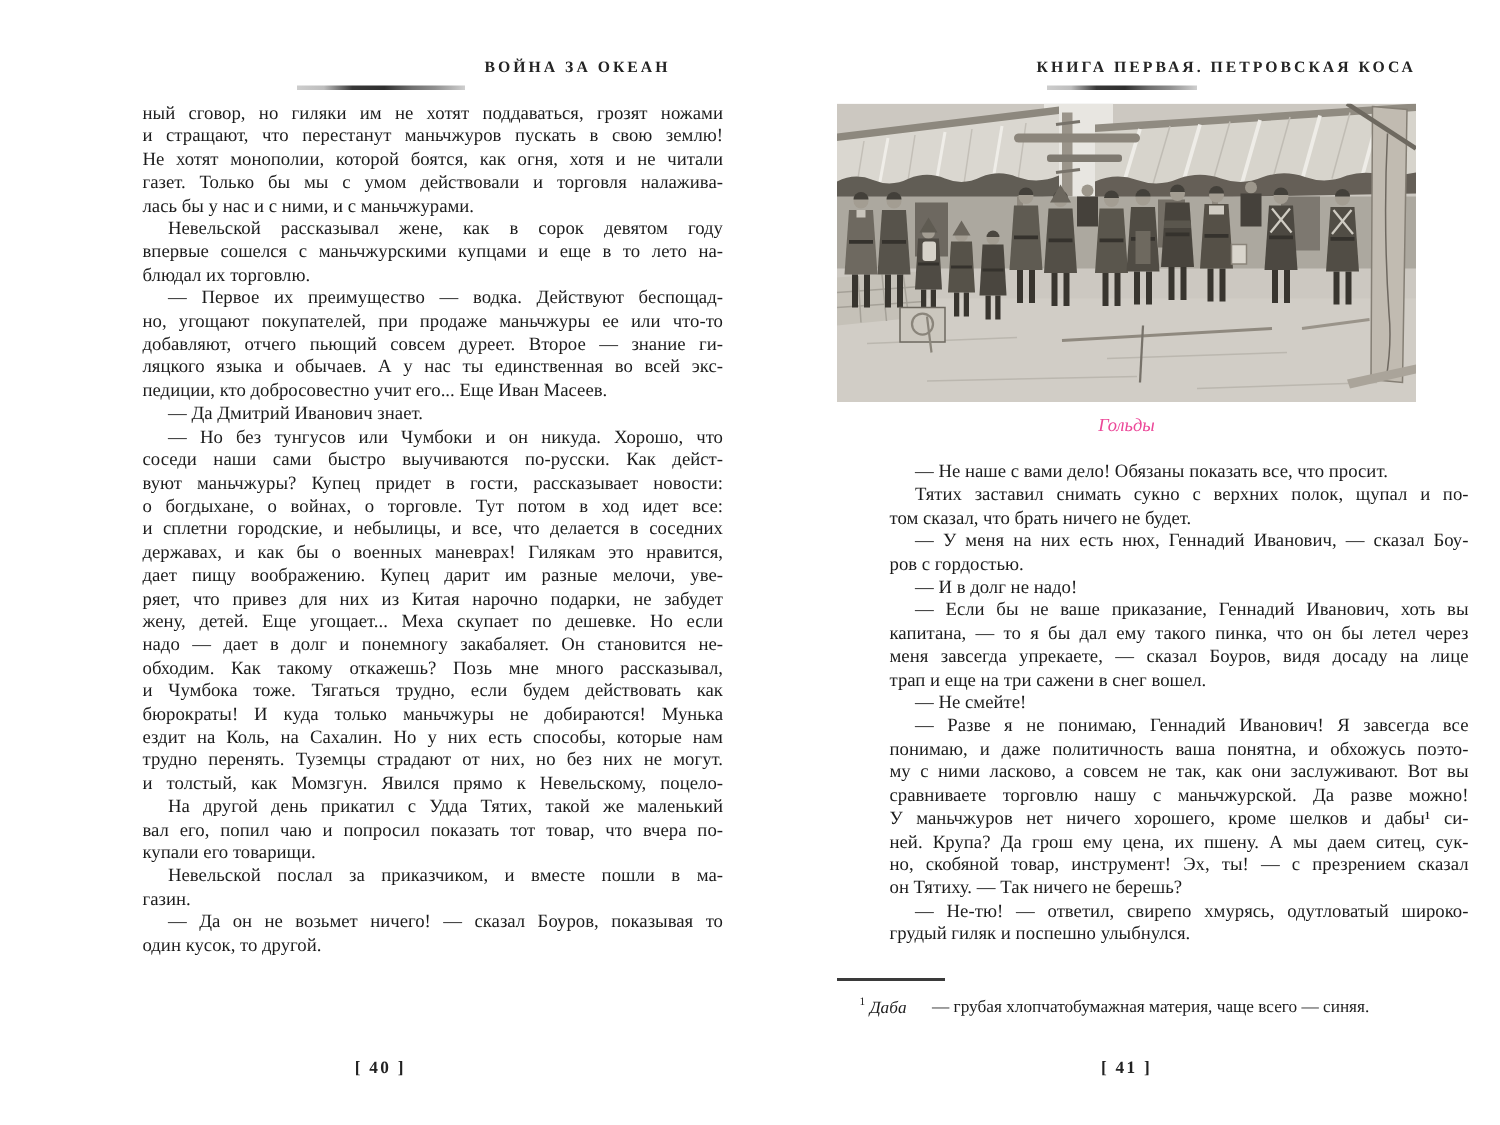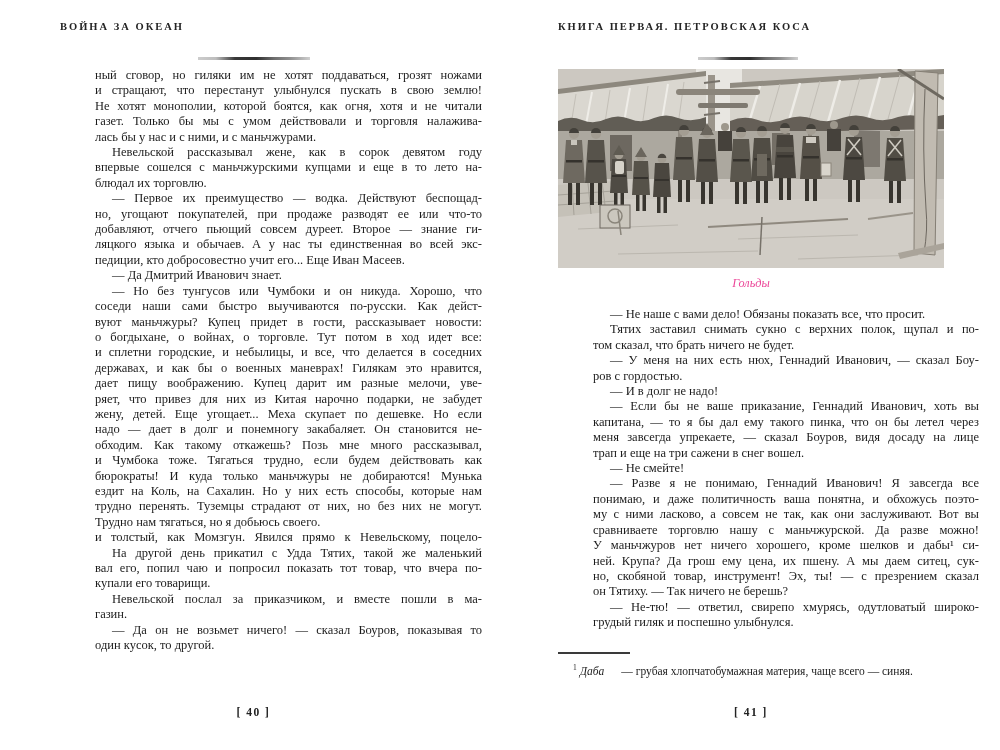--- a/index.html
+++ b/index.html
@@ -2,22 +2,22 @@
 <html><head>
 <meta charset="utf-8">
 <style>
   html,body{margin:0;padding:0;}
   body{
     width:1000px;height:750px;position:relative;background:#ffffff;
     font-family:"Liberation Serif","DejaVu Serif",serif;color:#1e1e1e;
     overflow:hidden;
   }
   .running-head{
-    position:absolute;top:21px;font-size:10.5px;font-weight:bold;
-    letter-spacing:2px;text-align:left;white-space:nowrap;color:#242424;
+    position:absolute;top:40px;font-size:10.5px;font-weight:bold;
+    letter-spacing:2px;text-align:right;white-space:nowrap;color:#242424;
   }
   #head-left{left:60px;width:387px;}
   #head-right{left:558px;width:386px;}
   .head-rule{
     position:absolute;top:57px;height:2.5px;
     background:linear-gradient(90deg,#cdcdcd 0%,#bdbdbd 16%,#383838 33%,#2f2f2f 52%,#6e6e6e 68%,#8f8f8f 82%,#cfcfcf 100%);
   }
   #rule-left{left:198px;width:112px;}
   #rule-right{left:698px;width:100px;}
   .body-text{
@@ -59,49 +59,48 @@
 <div>
 
   <div id="head-left" class="running-head">ВОЙНА ЗА ОКЕАН</div>
   <div id="rule-left" class="head-rule"></div>
 
   <div id="head-right" class="running-head">КНИГА ПЕРВАЯ. ПЕТРОВСКАЯ КОСА</div>
   <div id="rule-right" class="head-rule"></div>
 
   <div id="left-text" class="body-text">
       <div class="line">ный сговор, но гиляки им не хотят поддаваться, грозят ножами</div>
-      <div class="line">и стращают, что перестанут улыбнулся пускать в свою землю!</div>
+      <div class="line">и стращают, что перестанут маньчжуров пускать в свою землю!</div>
       <div class="line">Не хотят монополии, которой боятся, как огня, хотя и не читали</div>
       <div class="line">газет. Только бы мы с умом действовали и торговля налажива-</div>
       <div class="line last">лась бы у нас и с ними, и с маньчжурами.</div>
       <div class="line first">Невельской рассказывал жене, как в сорок девятом году</div>
       <div class="line">впервые сошелся с маньчжурскими купцами и еще в то лето на-</div>
       <div class="line last">блюдал их торговлю.</div>
       <div class="line first">— Первое их преимущество — водка. Действуют беспощад-</div>
-      <div class="line">но, угощают покупателей, при продаже разводят ее или что-то</div>
+      <div class="line">но, угощают покупателей, при продаже маньчжуры ее или что-то</div>
       <div class="line">добавляют, отчего пьющий совсем дуреет. Второе — знание ги-</div>
       <div class="line">ляцкого языка и обычаев. А у нас ты единственная во всей экс-</div>
       <div class="line last">педиции, кто добросовестно учит его... Еще Иван Масеев.</div>
       <div class="line first last">— Да Дмитрий Иванович знает.</div>
       <div class="line first">— Но без тунгусов или Чумбоки и он никуда. Хорошо, что</div>
       <div class="line">соседи наши сами быстро выучиваются по-русски. Как дейст-</div>
       <div class="line">вуют маньчжуры? Купец придет в гости, рассказывает новости:</div>
       <div class="line">о богдыхане, о войнах, о торговле. Тут потом в ход идет все:</div>
       <div class="line">и сплетни городские, и небылицы, и все, что делается в соседних</div>
       <div class="line">державах, и как бы о военных маневрах! Гилякам это нравится,</div>
       <div class="line">дает пищу воображению. Купец дарит им разные мелочи, уве-</div>
       <div class="line">ряет, что привез для них из Китая нарочно подарки, не забудет</div>
       <div class="line">жену, детей. Еще угощает... Меха скупает по дешевке. Но если</div>
       <div class="line">надо — дает в долг и понемногу закабаляет. Он становится не-</div>
       <div class="line">обходим. Как такому откажешь? Позь мне много рассказывал,</div>
       <div class="line">и Чумбока тоже. Тягаться трудно, если будем действовать как</div>
       <div class="line">бюрократы! И куда только маньчжуры не добираются! Мунька</div>
       <div class="line">ездит на Коль, на Сахалин. Но у них есть способы, которые нам</div>
       <div class="line">трудно перенять. Туземцы страдают от них, но без них не могут.</div>
-      <div class="line last">Трудно нам тягаться, но я добьюсь своего.</div>
       <div class="line">и толстый, как Момзгун. Явился прямо к Невельскому, поцело-</div>
       <div class="line first">На другой день прикатил с Удда Тятих, такой же маленький</div>
       <div class="line">вал его, попил чаю и попросил показать тот товар, что вчера по-</div>
       <div class="line last">купали его товарищи.</div>
       <div class="line first">Невельской послал за приказчиком, и вместе пошли в ма-</div>
       <div class="line last">газин.</div>
       <div class="line first">— Да он не возьмет ничего! — сказал Боуров, показывая то</div>
       <div class="line last">один кусок, то другой.</div>
     </div>
 

